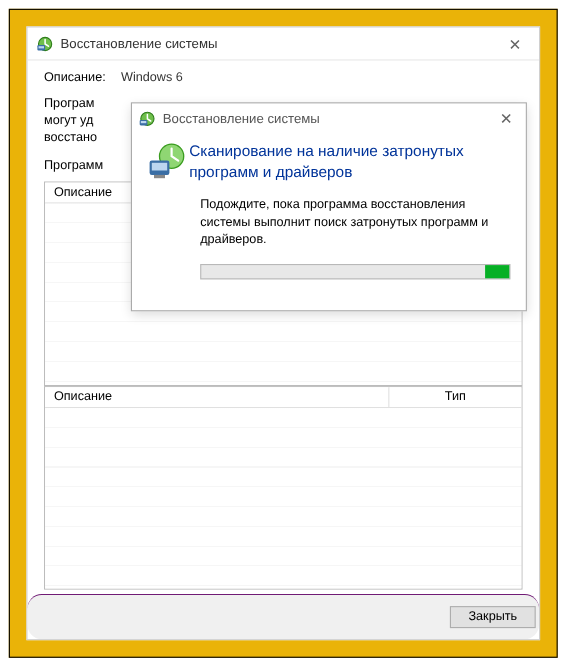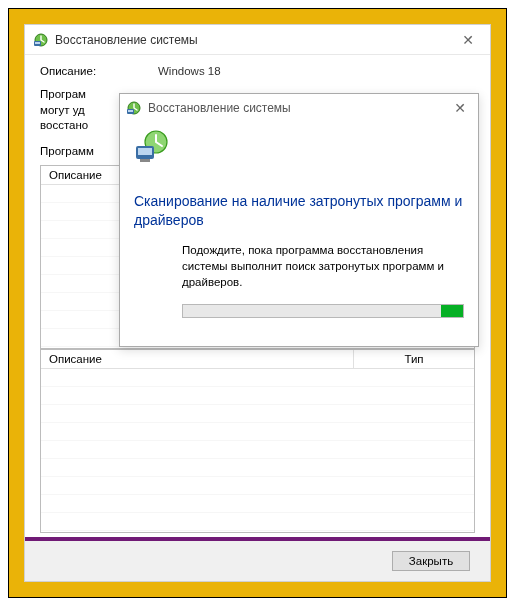--- a/index.html
+++ b/index.html
@@ -36,21 +36,21 @@
 }
 .titlebar .w-icon { width: 16px; height: 16px; margin-right: 6px; }
 .titlebar .close { margin-left: auto; color: #666; font-size: 14px; cursor: pointer; padding: 4px 8px; }
 .content {
   flex: 1;
   padding: 10px 15px 0 15px;
   display: flex;
   flex-direction: column;
   overflow: hidden;
 }
-.field-row { display: flex; margin-bottom: 6px; font-size: 11.5px; gap: 48px; }
+.field-row { display: flex; margin-bottom: 6px; font-size: 11.5px; }
 .field-label { min-width: 70px; color: #000; }
 .field-val { color: #333; }
 .para { font-size: 11.5px; margin: 4px 0 6px 0; line-height: 1.35; }
 .tbl {
   width: 100%;
   border: 1px solid #bcbcbc;
   background: #fff;
   flex: 1;
   min-height: 80px;
   display: flex;
@@ -70,25 +70,26 @@
 .th.c2 { width: 120px; border-right: none; text-align: center; }
 .tbl-body {
   flex: 1;
   background: repeating-linear-gradient(
     to bottom,
     #fff 0, #fff 17px,
     #f6f6f6 17px, #f6f6f6 18px
   );
 }
 .footer {
-  padding: 10px 20px;
+  padding: 10px 3px;
   display: flex;
   justify-content: flex-end;
-  border-top: 4px solid #701a75;
+  border-top: 1px solid #701a75;
   background: #f0f0f0;
+  border-radius: 13px;
 }
 .btn {
   min-width: 78px;
   padding: 3px 14px;
   border: 1px solid #adadad;
   background: #e1e1e1;
   font-size: 11.5px;
   cursor: pointer;
 }
 .btn.primary { border: 2px solid #0078d7; background: #e1e1e1; }
@@ -109,21 +110,21 @@
   align-items: center;
   padding: 0 6px;
   font-size: 12px;
   color: #555;
 }
 .dlg-title .w-icon { width: 16px; height: 16px; margin-right: 6px; }
 .dlg-title .close { margin-left: auto; color: #666; font-size: 14px; cursor: pointer; padding: 2px 6px; }
 .dlg-body {
   padding: 6px 14px 14px 14px;
 }
-.dlg-head-row { display: flex; align-items: flex-start; gap: 28px; margin-bottom: 12px; flex-direction: column; }
+.dlg-head-row { display: flex; align-items: flex-start; gap: 2px; margin-bottom: 12px; }
 .big-icon { width: 36px; height: 36px; flex-shrink: 0; }
 .dlg-heading {
   color: #003399;
   font-size: 14px;
   line-height: 1.35;
 }
 .dlg-text { font-size: 11.5px; line-height: 1.4; margin: 0 0 14px 48px; }
 .progress {
   height: 14px;
   border: 1px solid #b8b8b8;
@@ -152,21 +153,21 @@
       <rect x="1" y="9" width="7" height="5" rx="1" fill="#3a6ea5"></rect>
       <rect x="2" y="10" width="5" height="2" fill="#bcd6f0"></rect>
     </svg>
     <span>Восстановление системы</span>
     <span class="close">✕</span>
   </div>
 
   <div class="content">
     <div class="field-row">
       <span class="field-label">Описание:</span>
-      <span class="field-val">Windows 18</span>
+      <span class="field-val">Windows 6</span>
     </div>
     <div class="para">
       <span>Програм</span><br>
       <span>могут уд</span><br>
       <span>восстано</span>
     </div>
     <div class="para">Программ</div>
 
     <div class="tbl">
       <div class="tbl-head">

